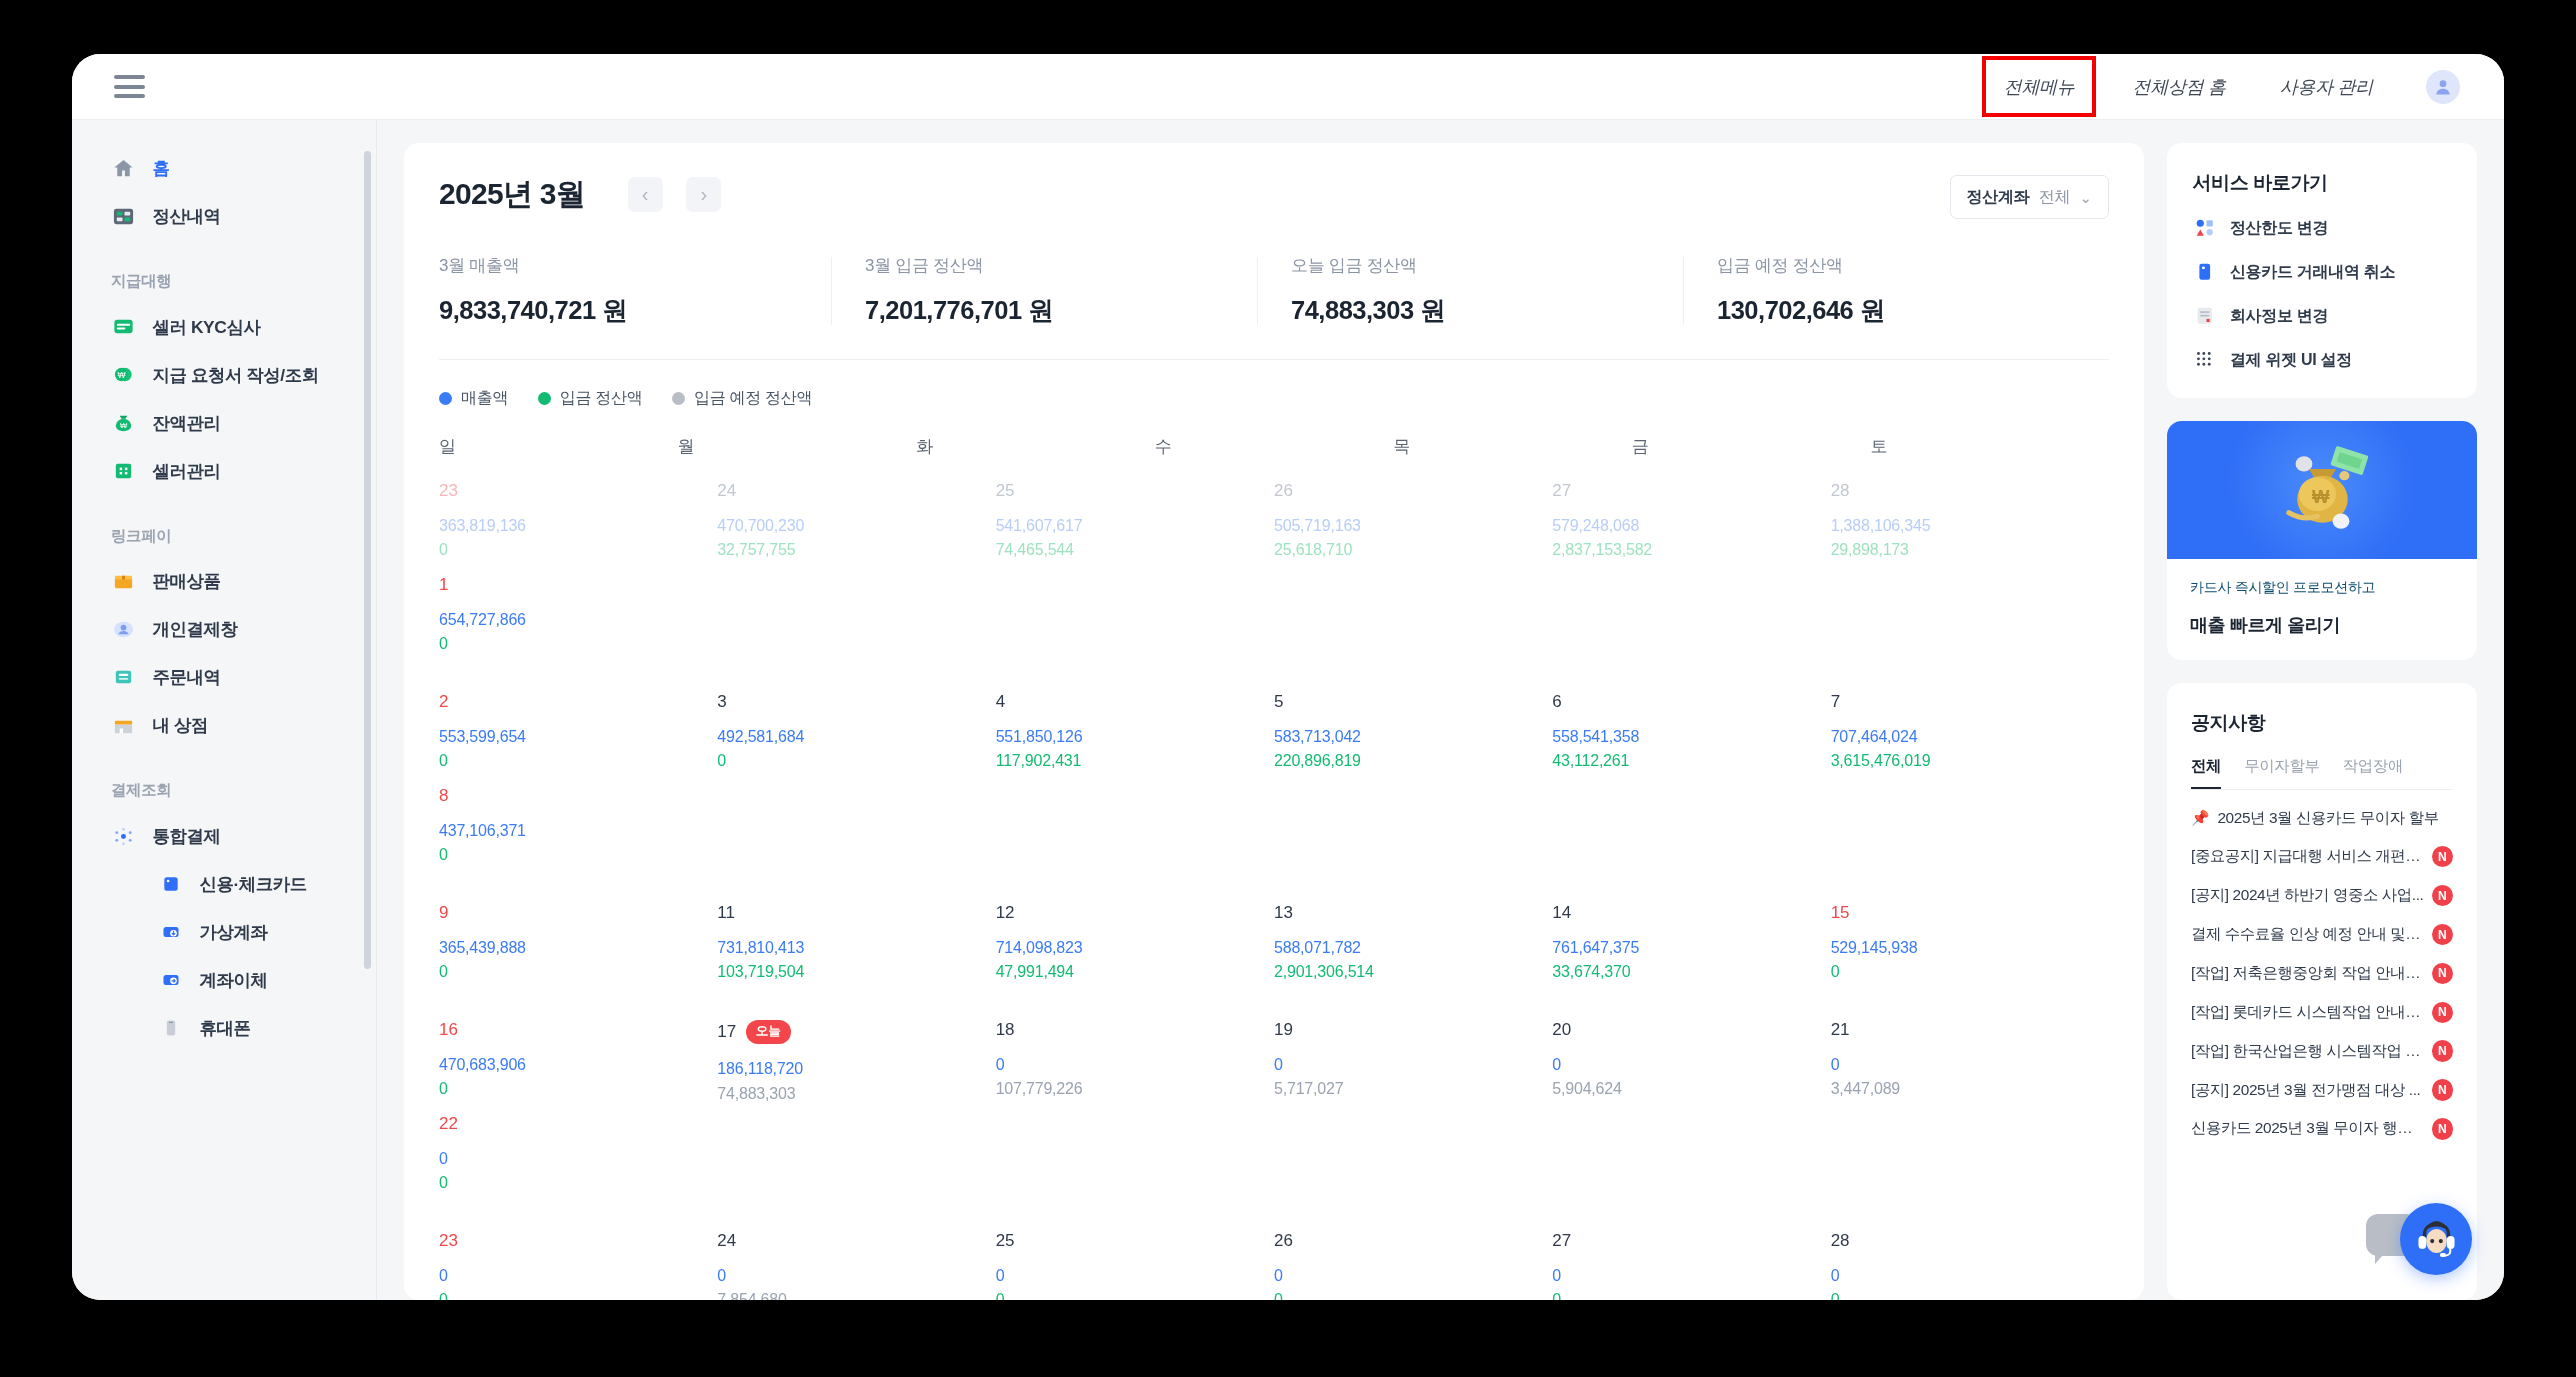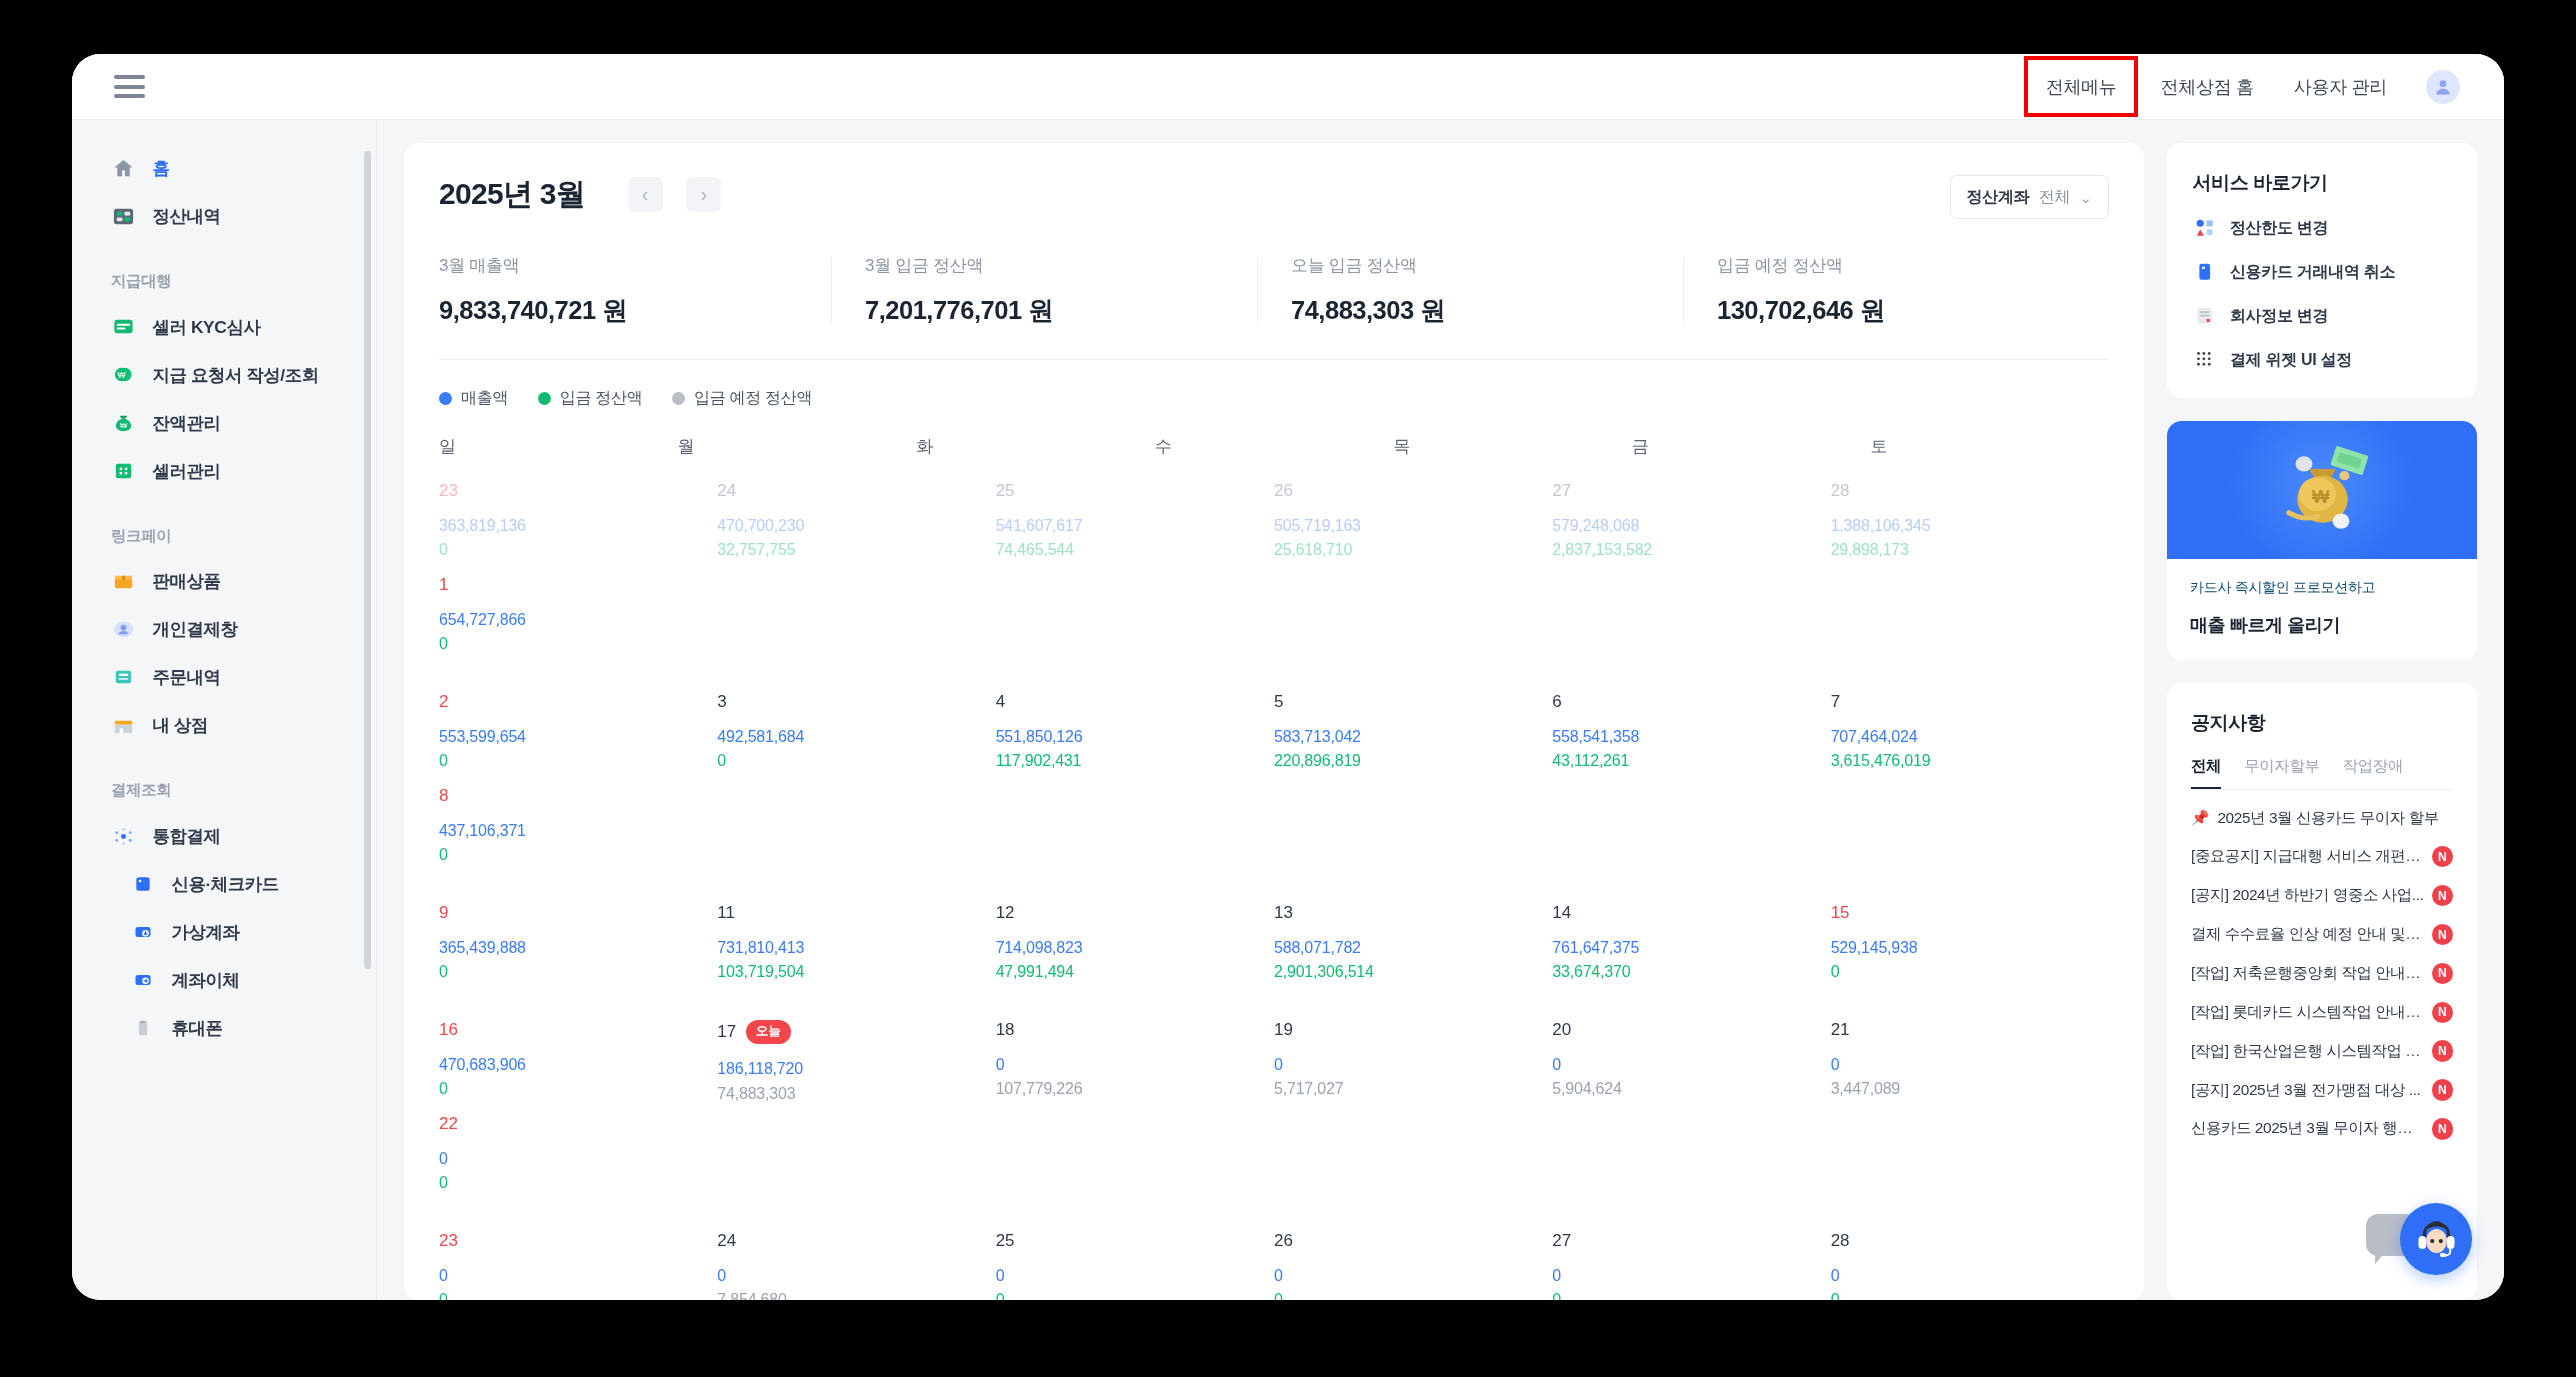--- a/index.html
+++ b/index.html
@@ -29,21 +29,21 @@
     border-bottom: 0.7px solid #eceef1;
   }
   #hamburger {
     margin-left: 42px;
     width: 31px; height: 23px;
     display: flex; flex-direction: column; justify-content: space-between;
     cursor: pointer;
   }
   #hamburger span { display: block; height: 4px; background: #7c8694; border-radius: 2px; }
 
-  #topnav { margin-left: auto; margin-right: 44px; display: flex; align-items: center; gap: 0; }
+  #topnav { margin-left: auto; margin-right: 44px; display: flex; align-items: center; gap: 14px; font-style: italic; }
   .topnav-item {
     font-size: 18px; color: #3d4755; padding: 0 20px;
     cursor: pointer; white-space: nowrap; letter-spacing: -0.3px;
   }
   #topnav-allmenu-wrap {
     position: relative;
     border: 4.7px solid #f40000;
     background: #fff;
     padding: 14.8px 17.4px;
     margin-right: 2.7px;
@@ -86,21 +86,21 @@
     cursor: pointer; gap: 16px;
   }
   .nav-item .nav-ico {
     width: 25.5px; height: 25.5px; flex: 0 0 25.5px;
     display: flex; align-items: center; justify-content: center;
   }
   .nav-item .nav-label {
     font-size: 17.4px; color: #2f3a4a; font-weight: 700; letter-spacing: -0.4px; white-space: nowrap;
   }
   .nav-item.active .nav-label { color: #2f6ef6; }
-  .nav-item.sub { padding-left: 58px; }
+  .nav-item.sub { padding-left: 86px; }
   .nav-item.sub .nav-label { font-weight: 600; }
 
   
   #main {
     flex: 1; background: #f5f6f8;
     padding: 23px 27px 0 27px;
     display: flex; gap: 23px; overflow: hidden;
   }
   #main-card {
     flex: 1;

